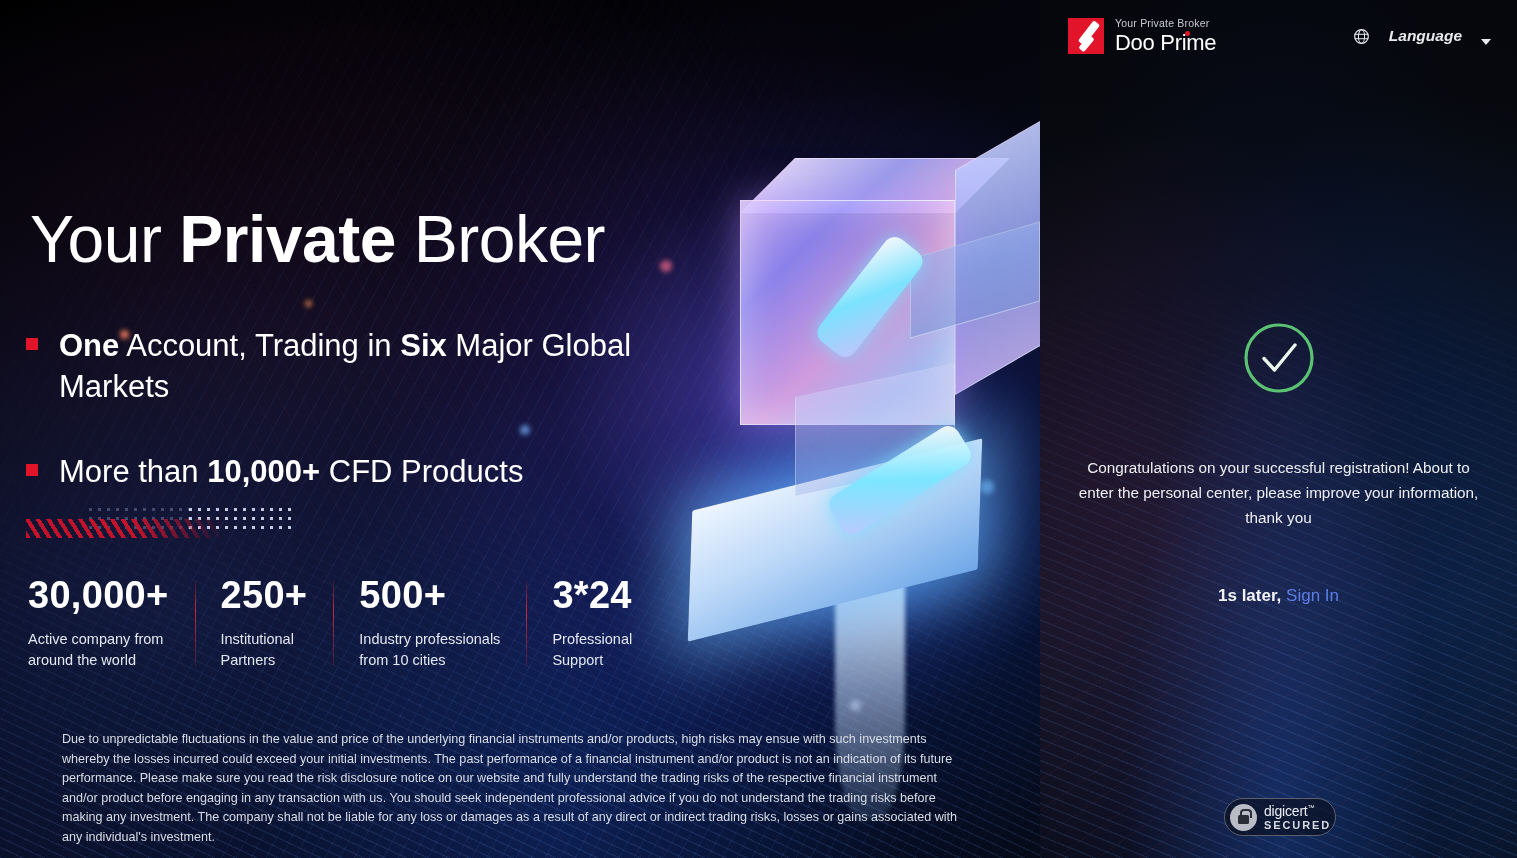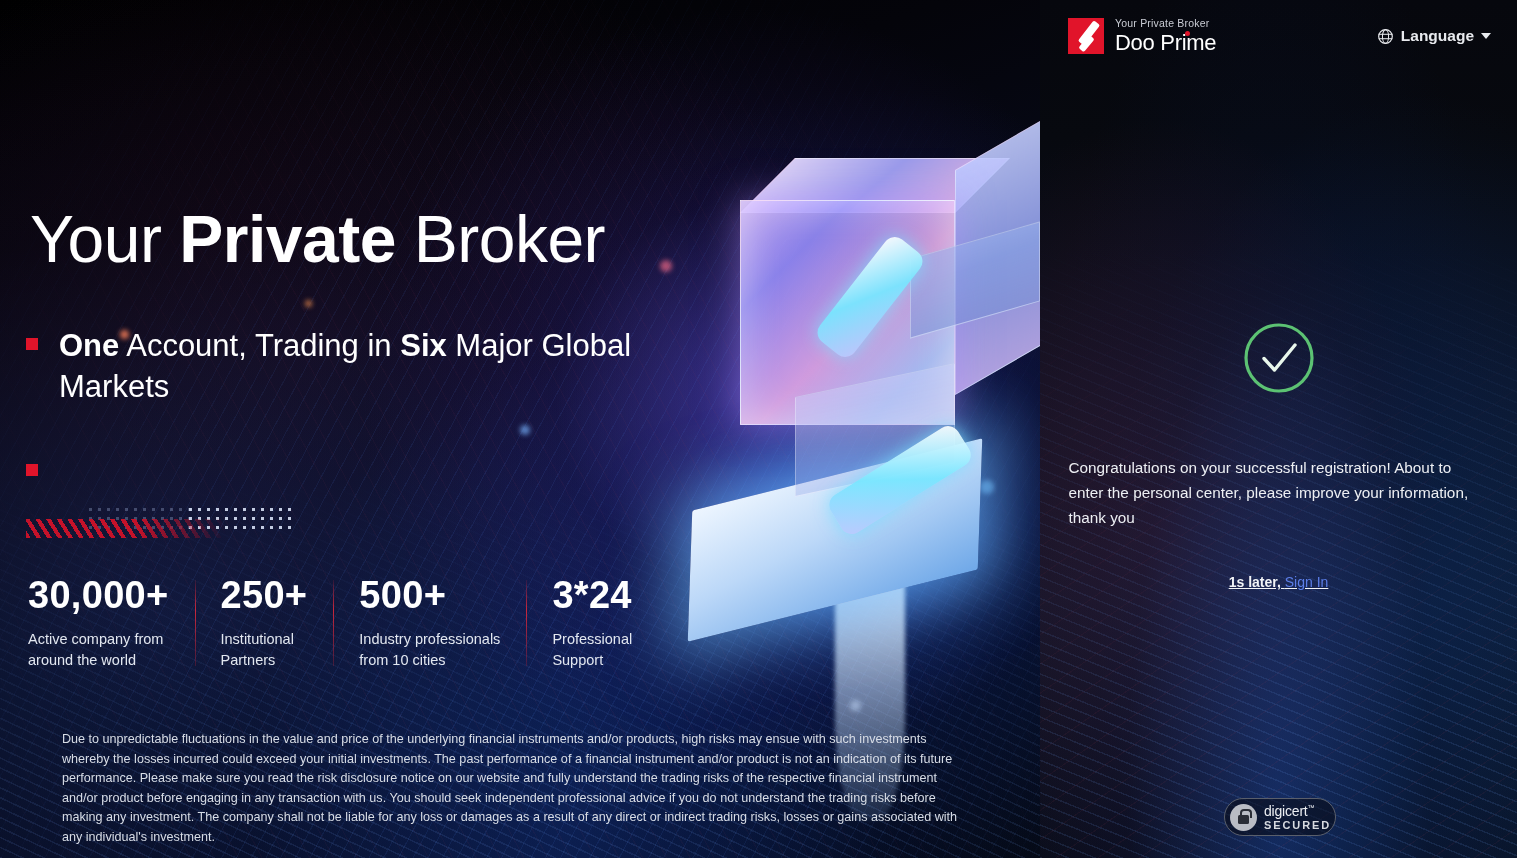--- a/index.html
+++ b/index.html
@@ -127,29 +127,29 @@
   .brand { display:flex; align-items:center; gap:11px; }
   .brand-mark { position:relative; width:36px; height:36px; background:#e1142a; flex:0 0 auto; overflow:hidden; }
   .brand-mark .bar { position:absolute; background:#fff; border-radius:2px; }
   .brand-mark .bar1 { width:8px; height:26px; left:17px; top:2px; transform:rotate(38deg); transform-origin:center; }
   .brand-mark .bar2 { width:7px; height:17px; left:15px; top:17px; transform:rotate(40deg); }
   .brand-text { line-height:1; }
   .brand-tag { font-size:10.5px; color:#c9ccd4; letter-spacing:.2px; margin-bottom:4px; font-weight:400; }
   .brand-name { font-size:22px; font-weight:400; letter-spacing:-.3px; position:relative; display:inline-block; }
   .brand-name .dot { position:absolute; width:5px; height:5px; border-radius:50%; background:#e1142a; right:26px; top:-1px; }
 
-  .lang { display:flex; align-items:center; gap:7px; cursor:pointer; }
+  .lang { display:flex; align-items:flex-end; gap:19px; cursor:pointer;font-style:italic; }
   .lang-label { font-size:15.5px; font-weight:700; color:#e8eaee; }
   .chev { width:0;height:0;border-left:5px solid transparent;border-right:5px solid transparent;border-top:6px solid #e8eaee; }
 
   .panel-body { position:absolute; left:0; top:0; width:100%; height:100%;
     display:flex; flex-direction:column; align-items:center; }
   .check-circle { margin-top:322px; width:72px; height:72px; }
-  .congrats { margin-top:62px; width:420px; text-align:left; font-size:15.3px; line-height:1.62; color:#edeff3; font-weight:400; }
-  .countdown { margin-top:44px; font-size:14px; color:#f2f4f7; font-weight:700;text-decoration:underline; }
+  .congrats { margin-top:62px; width:420px; text-align:center; font-size:15.3px; line-height:1.62; color:#edeff3; font-weight:400; }
+  .countdown { margin-top:56px; font-size:17px; color:#f2f4f7; font-weight:700; }
   .countdown .link { color:#5b7ee8; font-weight:400; cursor:pointer; }
 
   .digicert { position:absolute; left:1224px; top:798px; width:112px; height:38px;
     border:1.6px solid #5a5f6b; border-radius:19px; display:flex; align-items:center; gap:7px; padding-left:5px;
     background:rgba(8,10,18,.55); }
   .dc-lock { width:27px; height:27px; border-radius:50%; background:#b9bcc4; position:relative; flex:0 0 auto; }
   .dc-lock::before { content:""; position:absolute; left:9.5px; top:5px; width:8px; height:7px;
     border:2px solid #2a2d36; border-bottom:none; border-radius:4px 4px 0 0; }
   .dc-lock::after { content:""; position:absolute; left:8px; top:11px; width:11px; height:9px; background:#2a2d36; border-radius:1.5px; }
   .dc-text { line-height:1; }
@@ -191,20 +191,21 @@
 
       <h1 class="headline"><span>Your </span><b>Private</b><span> Broker</span></h1>
 
       <div class="bullets">
         <div class="bullet">
           <span class="bullet-marker"></span>
           <div class="bullet-text"><b>One</b><span> Account, Trading in </span><b>Six</b><span> Major Global Markets</span></div>
         </div>
         <div class="bullet">
           <span class="bullet-marker"></span>
+          <div class="bullet-text"><span>More than </span><b>10,000+</b><span> CFD Products</span></div>
         </div>
       </div>
 
       <div class="deco">
         <div class="deco-dots-dim"></div>
         <div class="deco-dots"></div>
         <div class="deco-stripes"></div>
       </div>
 
       <div class="stats">

